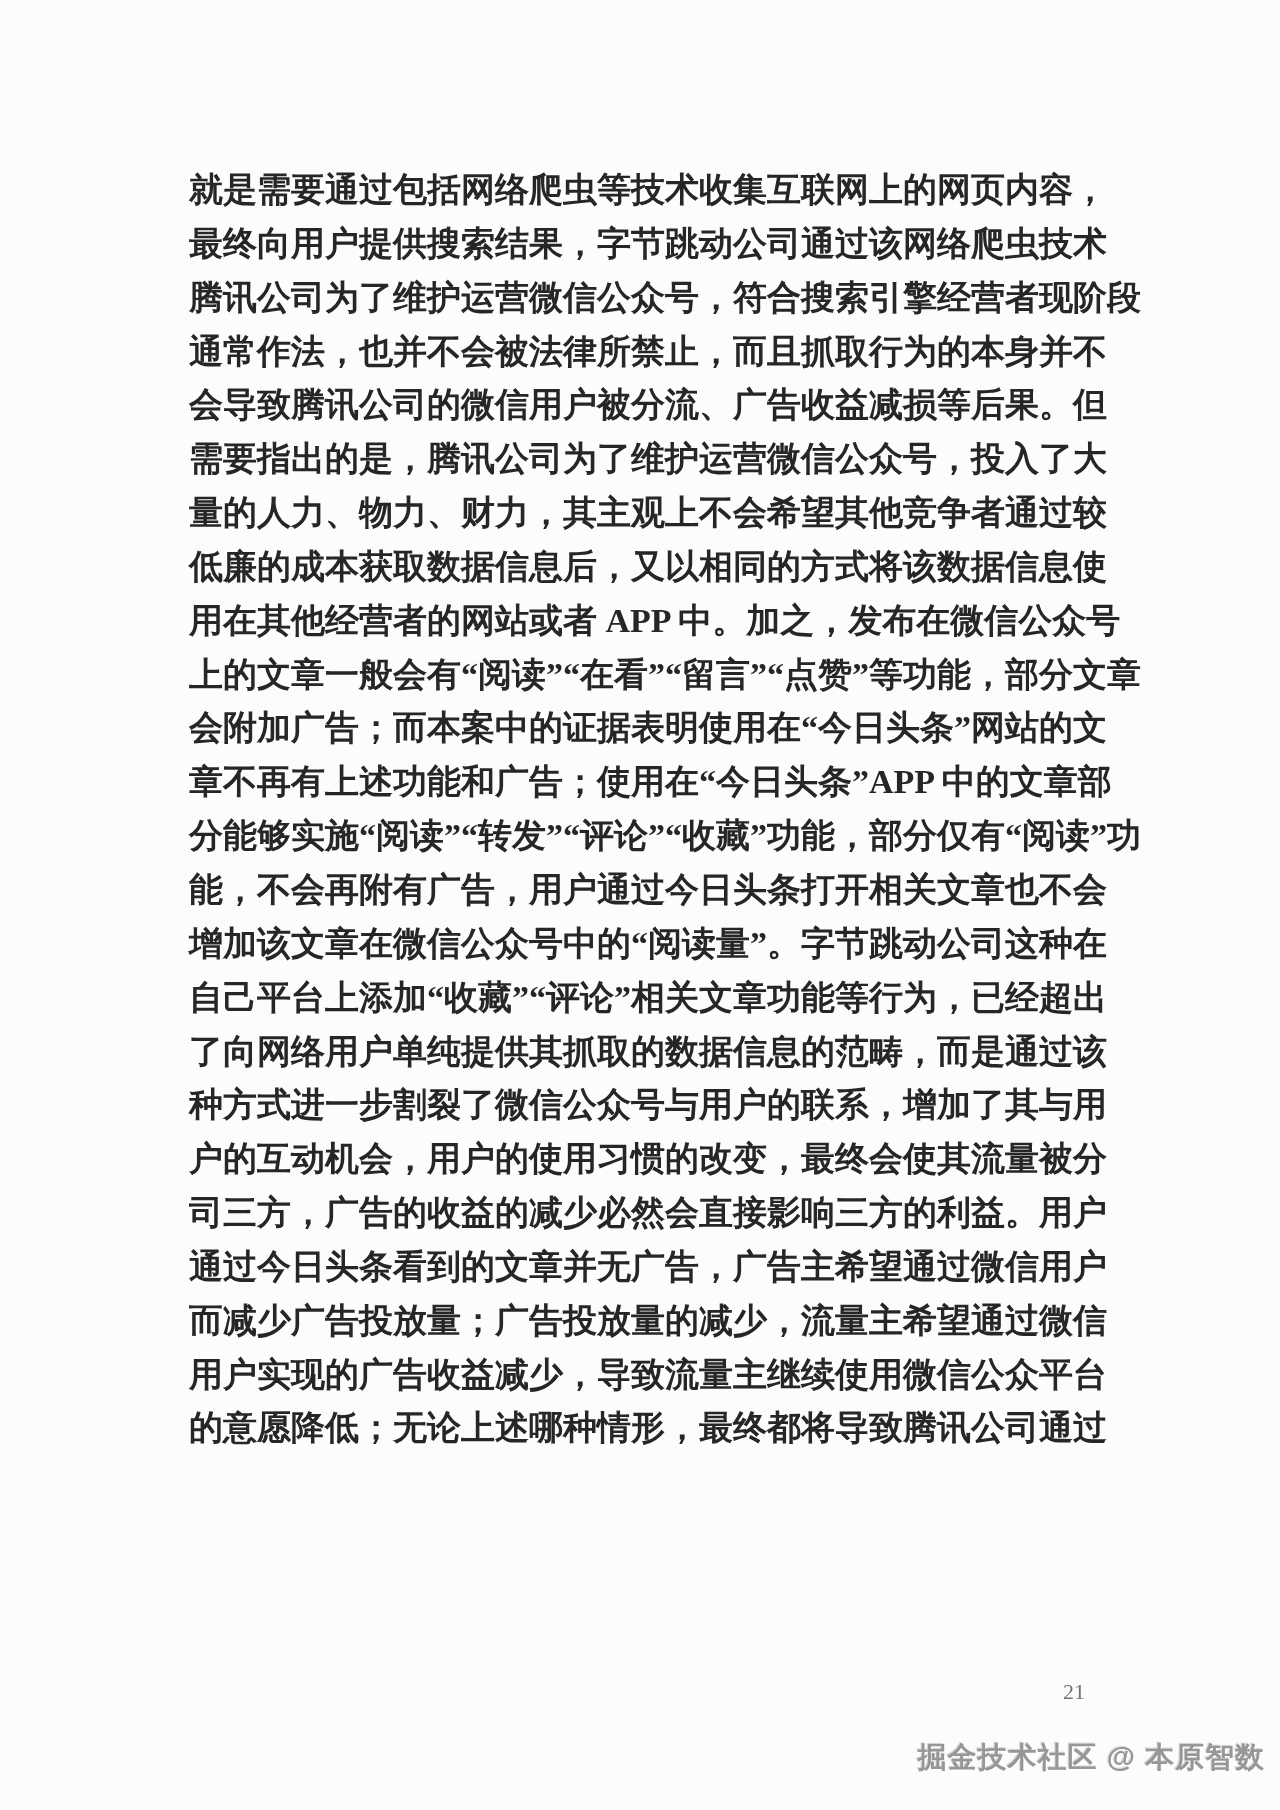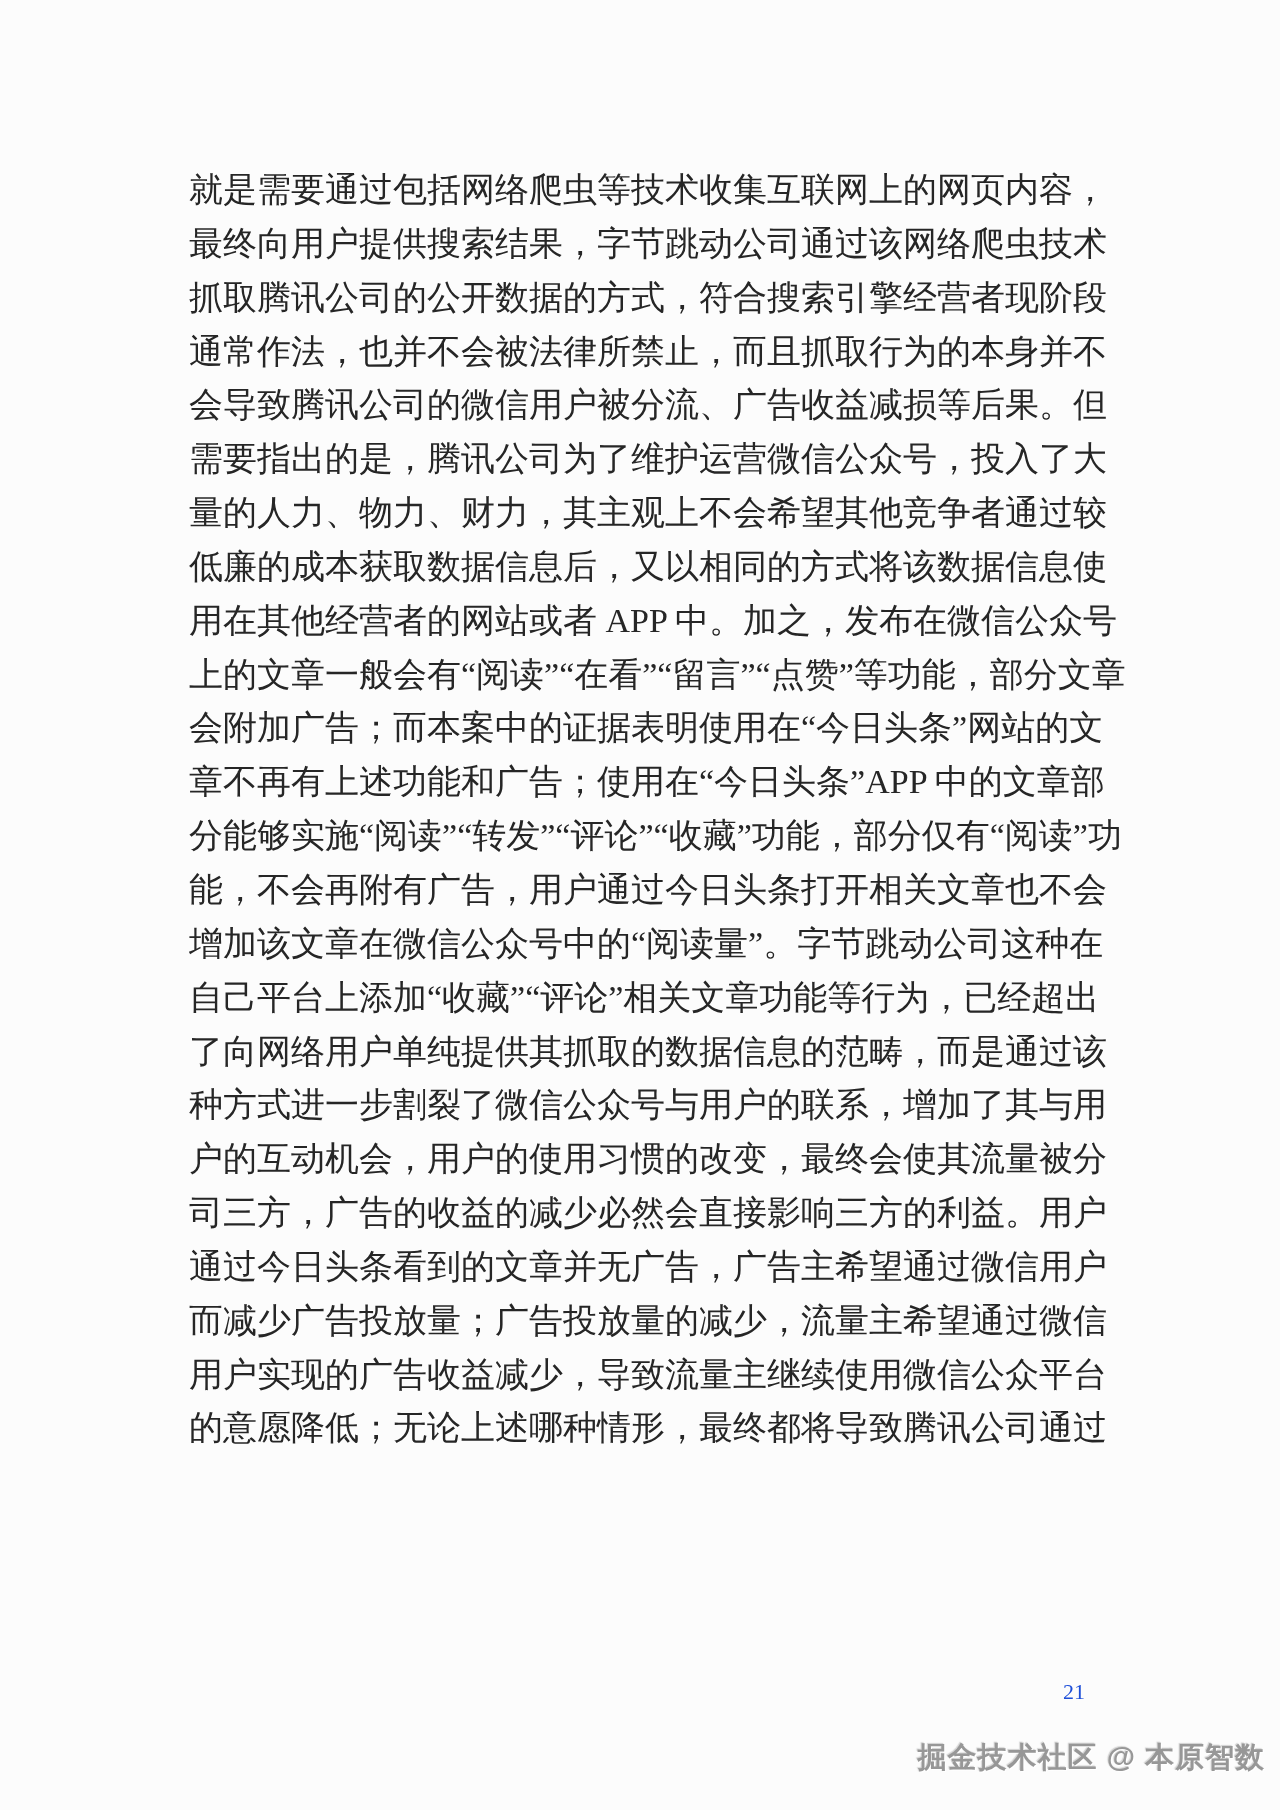--- a/index.html
+++ b/index.html
@@ -29,34 +29,34 @@
   .text-line {
     font-size: 34px;
     line-height: 53.85px;
     height: 53.85px;
     white-space: nowrap;
     text-align: justify;
     text-align-last: justify;
     text-justify: inter-character;
     overflow: visible;
     color: #262626;
-    font-weight: 400;
+    font-weight: 700;
   }
   
   .text-line::after {
     content: "";
     display: inline-block;
     width: 100%;
   }
   .page-number {
     position: absolute;
     left: 1063px;
     top: 1679px;
     font-size: 22px;
-    color: #1d4ed8;
+    color: #737373;
     font-family: "Liberation Serif", "DejaVu Serif", serif;
   }
   .watermark {
     position: absolute;
     right: 15px;
     top: 1738px;
     font-size: 29px;
     font-weight: 600;
     letter-spacing: 1px;
     color: #979797;
@@ -65,21 +65,21 @@
   }
 </style>
 </head>
 <body>
 
 <div class="page">
 
   <div class="text-block" id="text-block">
       <div class="text-line">就是需要通过包括网络爬虫等技术收集互联网上的网页内容，</div>
       <div class="text-line">最终向用户提供搜索结果，字节跳动公司通过该网络爬虫技术</div>
-      <div class="text-line">抓取腾讯公司的公开数据的方式，符合搜索引擎经营者现阶段</div>
+      <div class="text-line">腾讯公司为了维护运营微信公众号，符合搜索引擎经营者现阶段</div>
       <div class="text-line">通常作法，也并不会被法律所禁止，而且抓取行为的本身并不</div>
       <div class="text-line">会导致腾讯公司的微信用户被分流、广告收益减损等后果。但</div>
       <div class="text-line">需要指出的是，腾讯公司为了维护运营微信公众号，投入了大</div>
       <div class="text-line">量的人力、物力、财力，其主观上不会希望其他竞争者通过较</div>
       <div class="text-line">低廉的成本获取数据信息后，又以相同的方式将该数据信息使</div>
       <div class="text-line">用在其他经营者的网站或者 APP 中。加之，发布在微信公众号</div>
       <div class="text-line">上的文章一般会有“阅读”“在看”“留言”“点赞”等功能，部分文章</div>
       <div class="text-line">会附加广告；而本案中的证据表明使用在“今日头条”网站的文</div>
       <div class="text-line">章不再有上述功能和广告；使用在“今日头条”APP 中的文章部</div>
       <div class="text-line">分能够实施“阅读”“转发”“评论”“收藏”功能，部分仅有“阅读”功</div>

